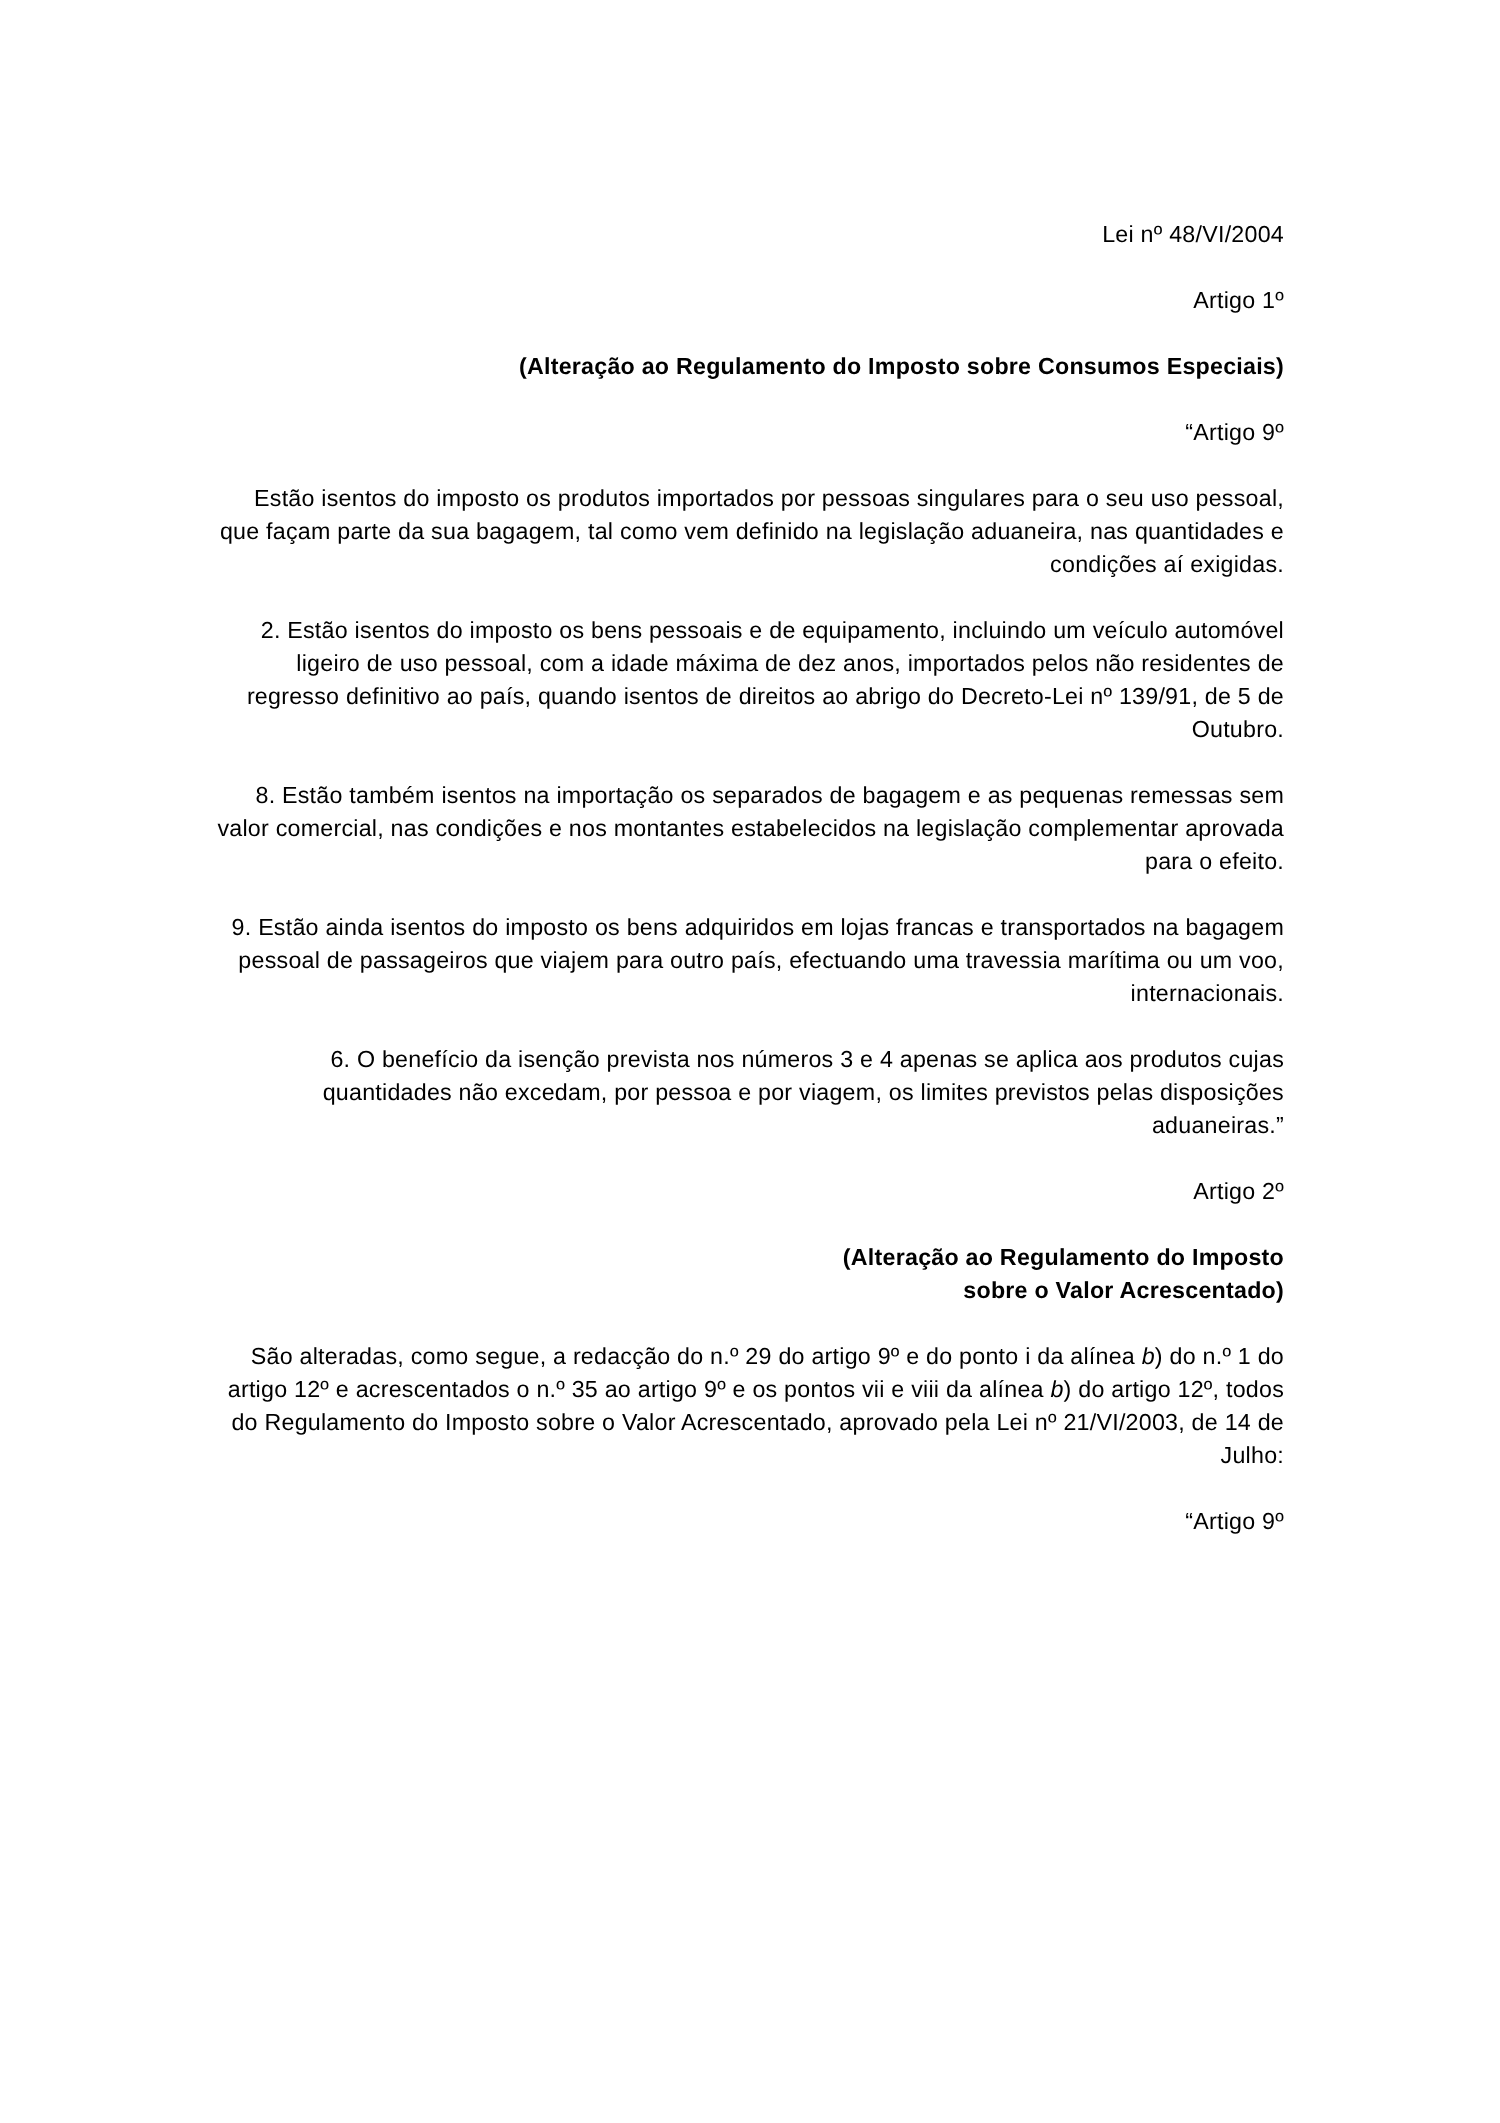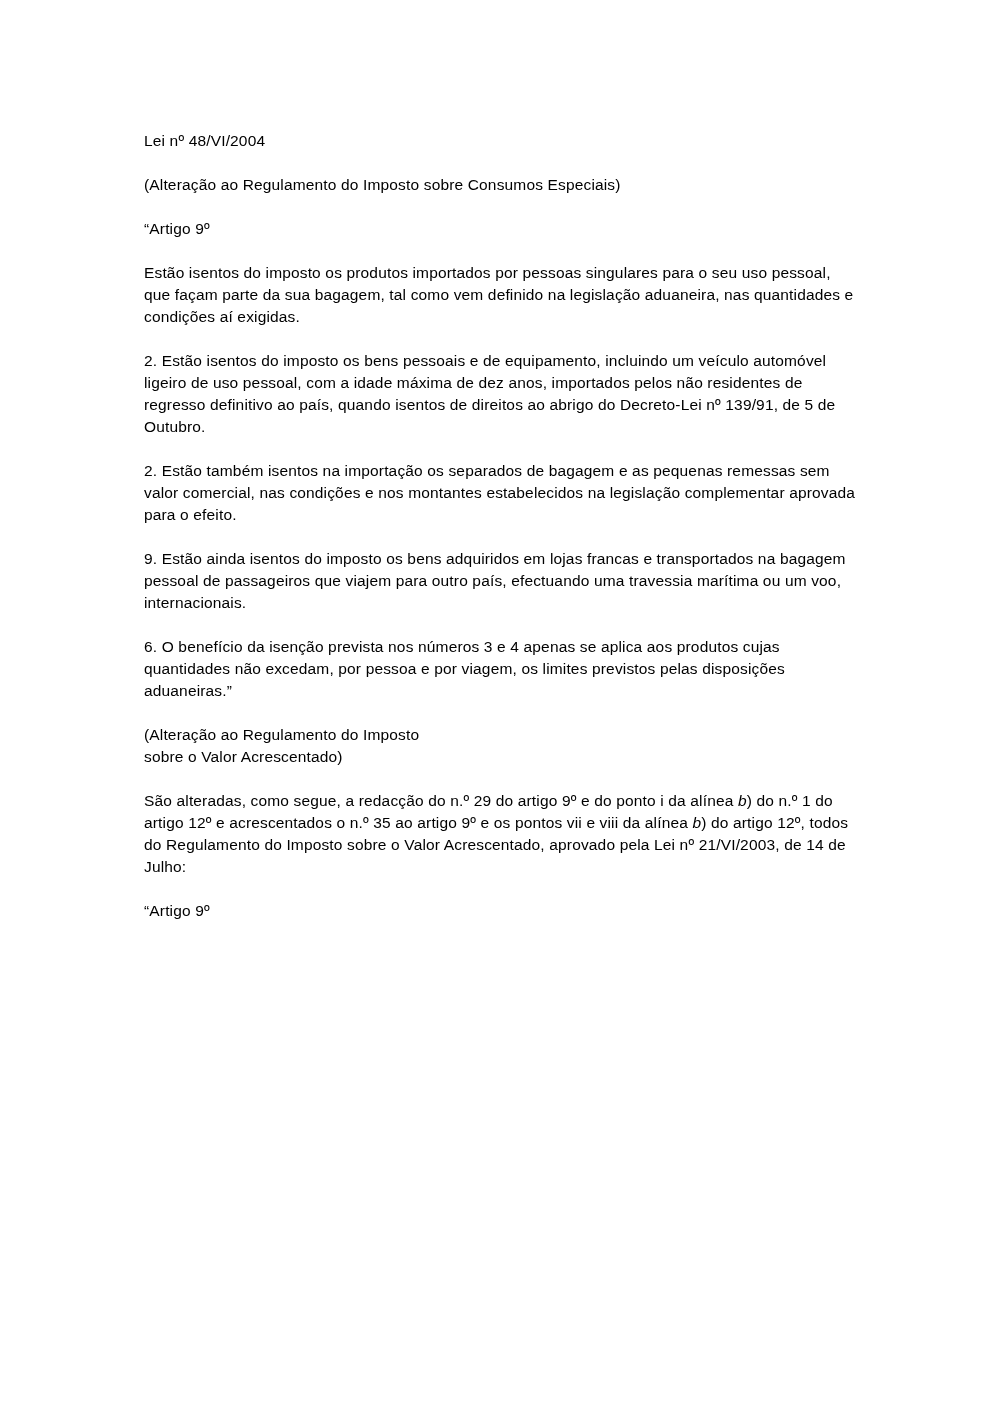--- a/index.html
+++ b/index.html
@@ -24,59 +24,61 @@
     padding: 130px 0 0 0;
     overflow: hidden;
   }
   .content {
     width: 712px;
     margin: 0 auto;
   }
   .para {
     font-size: 15.5px;
     line-height: 22px;
-    text-align: left;
-    margin: 0 0 22px 0;
+    text-align: right;
+    margin: 16px 0 22px 0;
     letter-spacing: 0.01em;
   }
   .para.heading-bold {
-    font-weight: normal;
+    font-weight: bold;
   }
   i.alinea {
     font-style: italic;
   }
 </style>
 </head>
 <body>
 
 <div class="page">
   <div class="content">
 
     <p class="para">Lei nº 48/VI/2004</p>
 
 
 
+    <p class="para">Artigo 1º</p>
 
     <p class="para heading-bold">(Alteração ao Regulamento do Imposto sobre Consumos Especiais)</p>
 
 
     <p class="para">“Artigo 9º</p>
 
 
     <p class="para">Estão isentos do imposto os produtos importados por pessoas singulares para o seu uso pessoal, que façam parte da sua bagagem, tal como vem definido na legislação aduaneira, nas quantidades e condições aí exigidas.</p>
 
     <p class="para">2. Estão isentos do imposto os bens pessoais e de equipamento, incluindo um veículo automóvel ligeiro de uso pessoal, com a idade máxima de dez anos, importados pelos não residentes de regresso definitivo ao país, quando isentos de direitos ao abrigo do Decreto-Lei nº 139/91, de 5 de Outubro.</p>
 
-    <p class="para">2. Estão também isentos na importação os separados de bagagem e as pequenas remessas sem valor comercial, nas condições e nos montantes estabelecidos na legislação complementar aprovada para o efeito.</p>
+    <p class="para">8. Estão também isentos na importação os separados de bagagem e as pequenas remessas sem valor comercial, nas condições e nos montantes estabelecidos na legislação complementar aprovada para o efeito.</p>
 
     <p class="para">9. Estão ainda isentos do imposto os bens adquiridos em lojas francas e transportados na bagagem pessoal de passageiros que viajem para outro país, efectuando uma travessia marítima ou um voo, internacionais.</p>
 
 
     <p class="para">6. O benefício da isenção prevista nos números 3 e 4 apenas se aplica aos produtos cujas quantidades não excedam, por pessoa e por viagem, os limites previstos pelas disposições aduaneiras.”</p>
 
+    <p class="para">Artigo 2º</p>
 
     <p class="para heading-bold"><span>(Alteração ao Regulamento do Imposto</span><br><span>sobre o Valor Acrescentado)</span></p>
 
     <p class="para"><span>São alteradas, como segue, a redacção do n.º 29 do artigo 9º e do ponto i da alínea </span><i class="alinea">b</i><span>) do n.º 1 do artigo 12º e acrescentados o n.º 35 ao artigo 9º e os pontos vii e viii da alínea </span><i class="alinea">b</i><span>) do artigo 12º, todos do Regulamento do Imposto sobre o Valor Acrescentado, aprovado pela Lei nº 21/VI/2003, de 14 de Julho:</span></p>
 
     <p class="para">“Artigo 9º</p>
 
   </div>
 </div>
 

